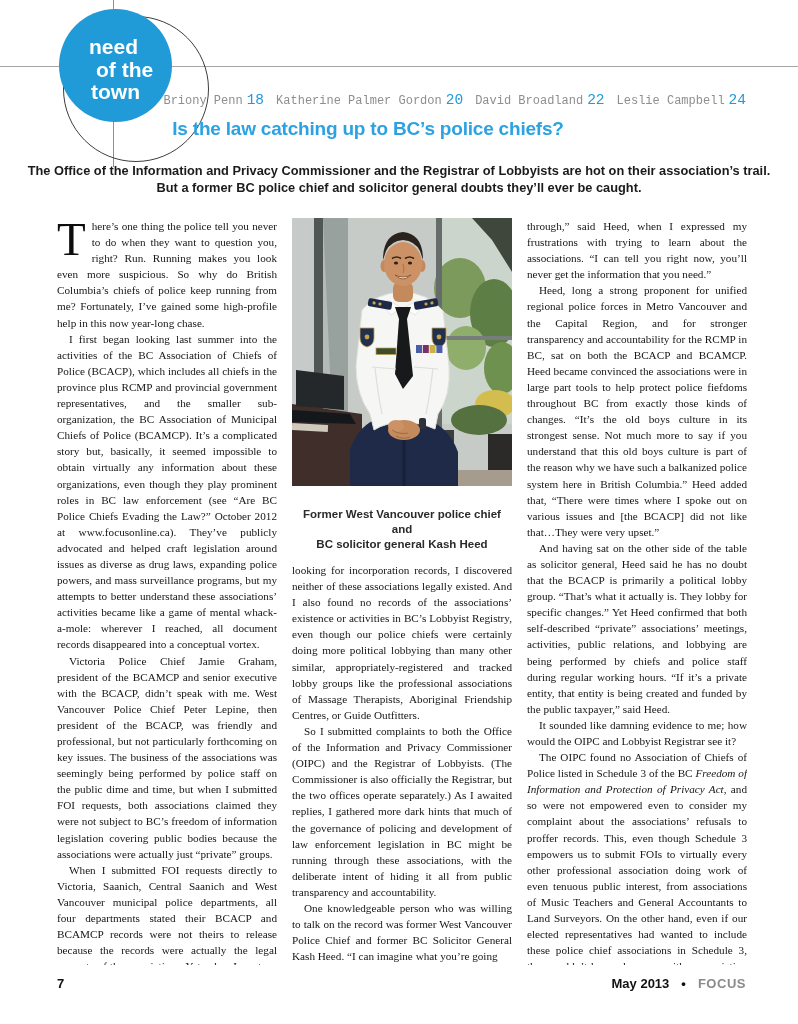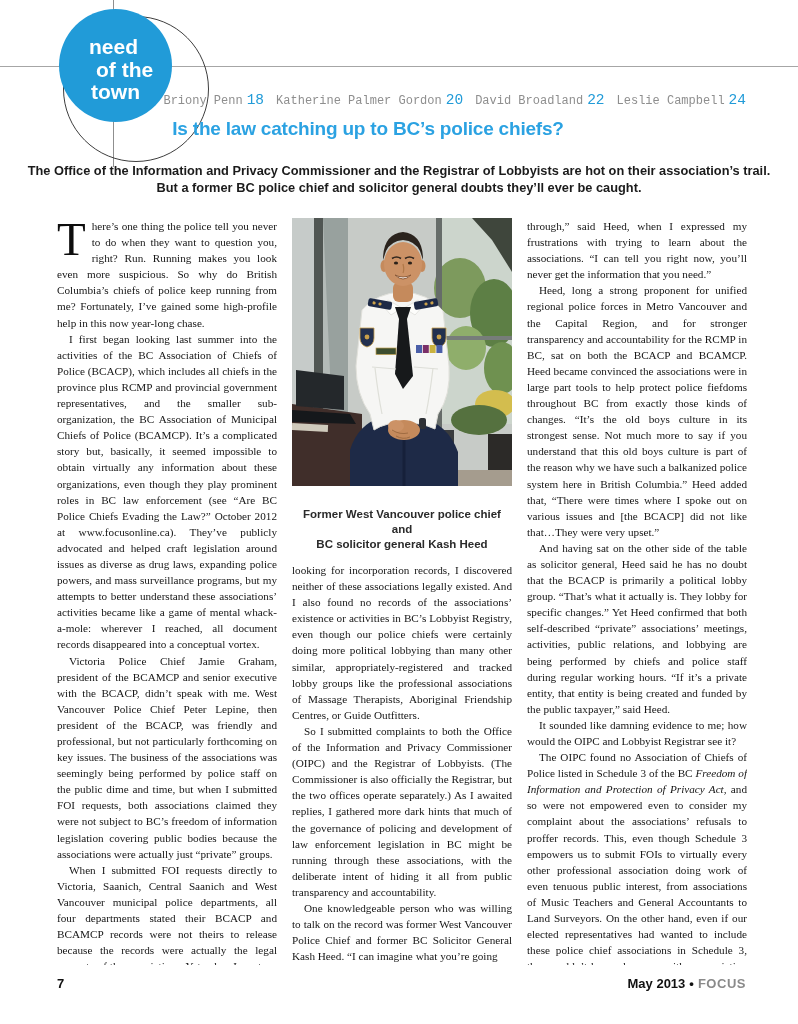--- a/index.html
+++ b/index.html
@@ -48,21 +48,21 @@
   
   .photo-fig{margin:0 0 6px 0;}
   .photo-fig svg{display:block;width:220px;height:268px;}
   .caption{font-family:"Liberation Sans",sans-serif;font-weight:600;font-size:11.5px;
         line-height:15px;text-align:center;color:#2b2b2b;margin:21px 0 10px 0;}
 
   
   .footer{position:absolute;left:57px;right:52px;top:976px;display:flex;
         justify-content:space-between;align-items:baseline;
         font-family:"Liberation Sans",sans-serif;font-weight:700;font-size:13px;color:#111;}
-  .footer-right span{margin-left:4px;}
+  .footer-right span{margin-left:12px;}
   .footer-brand{color:#8a8a8a;letter-spacing:.04em;}
 </style>
 </head>
 <body>
 
 <div class="page">
 
   <div class="rule-h"></div>
   <div class="rule-v"></div>
   <div class="circle-outline"></div>

